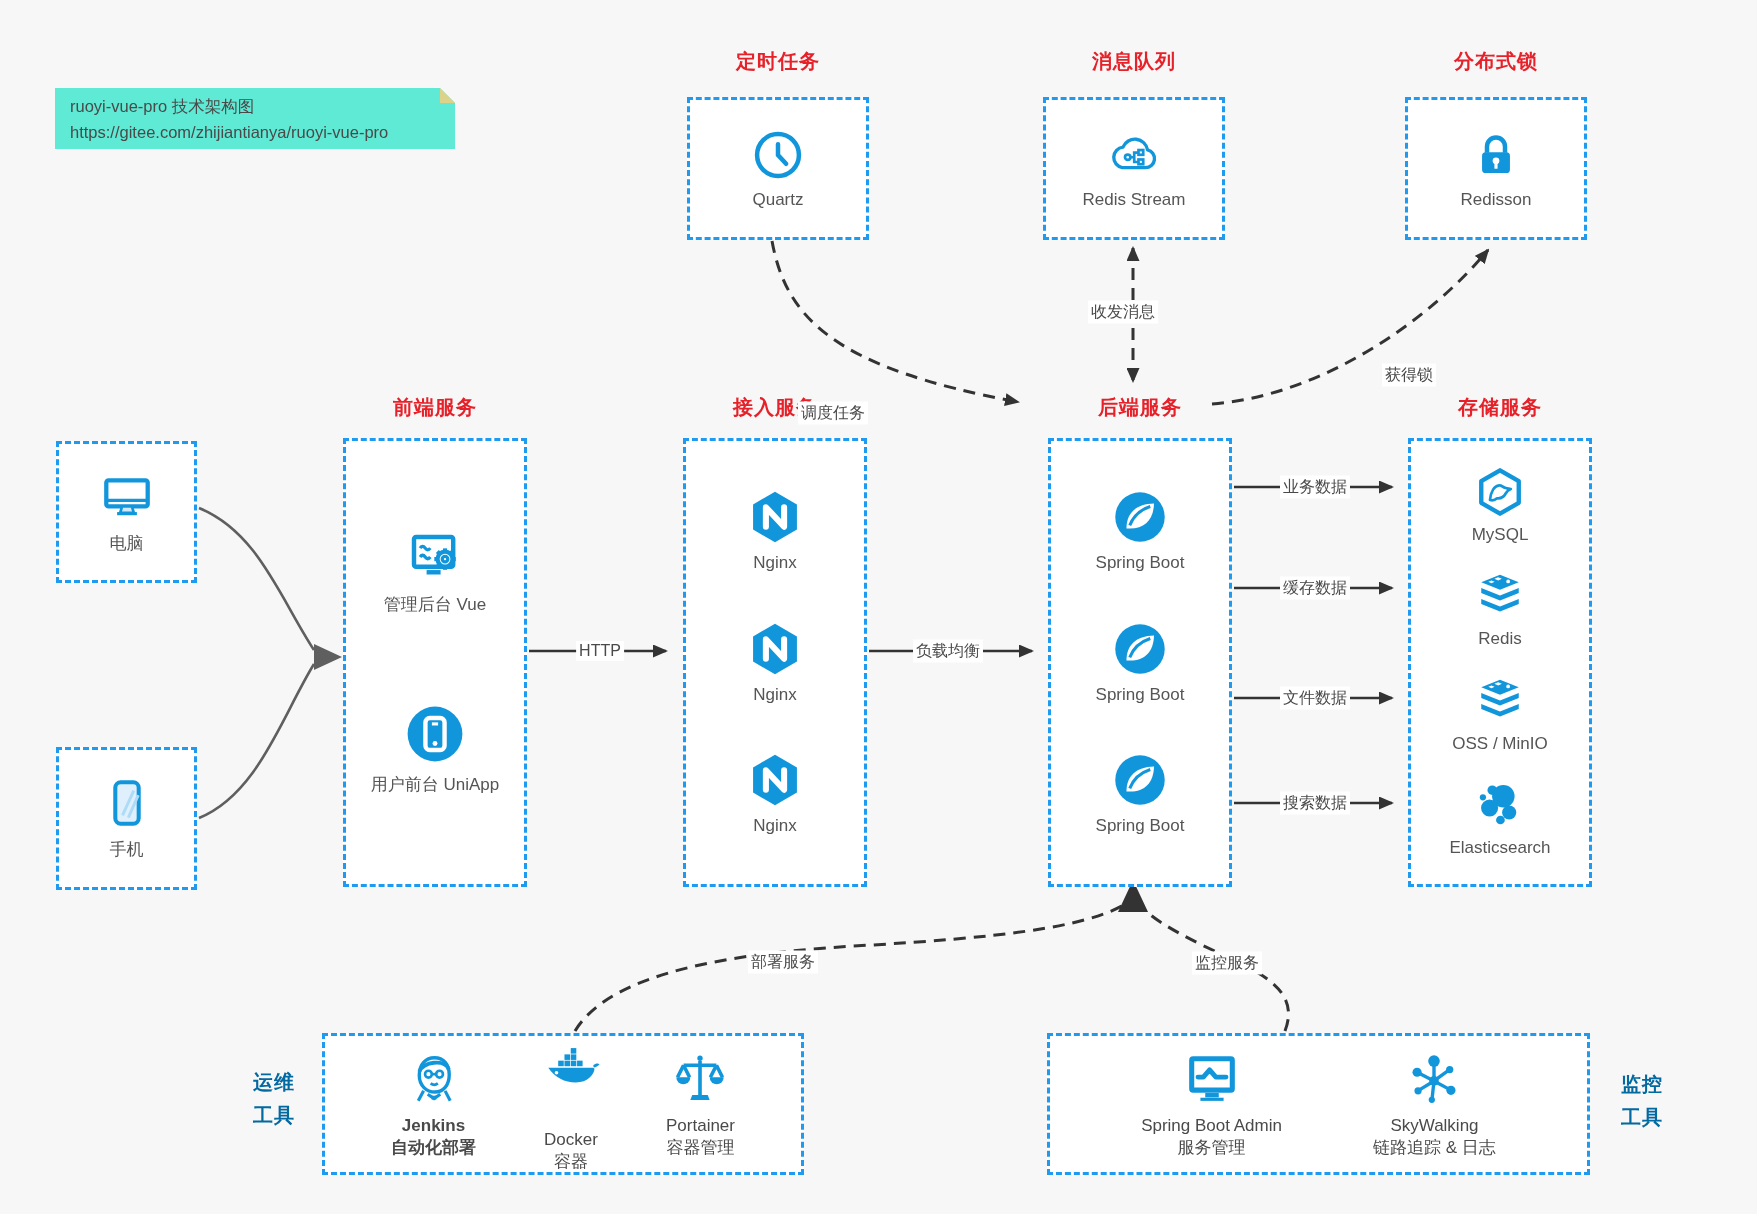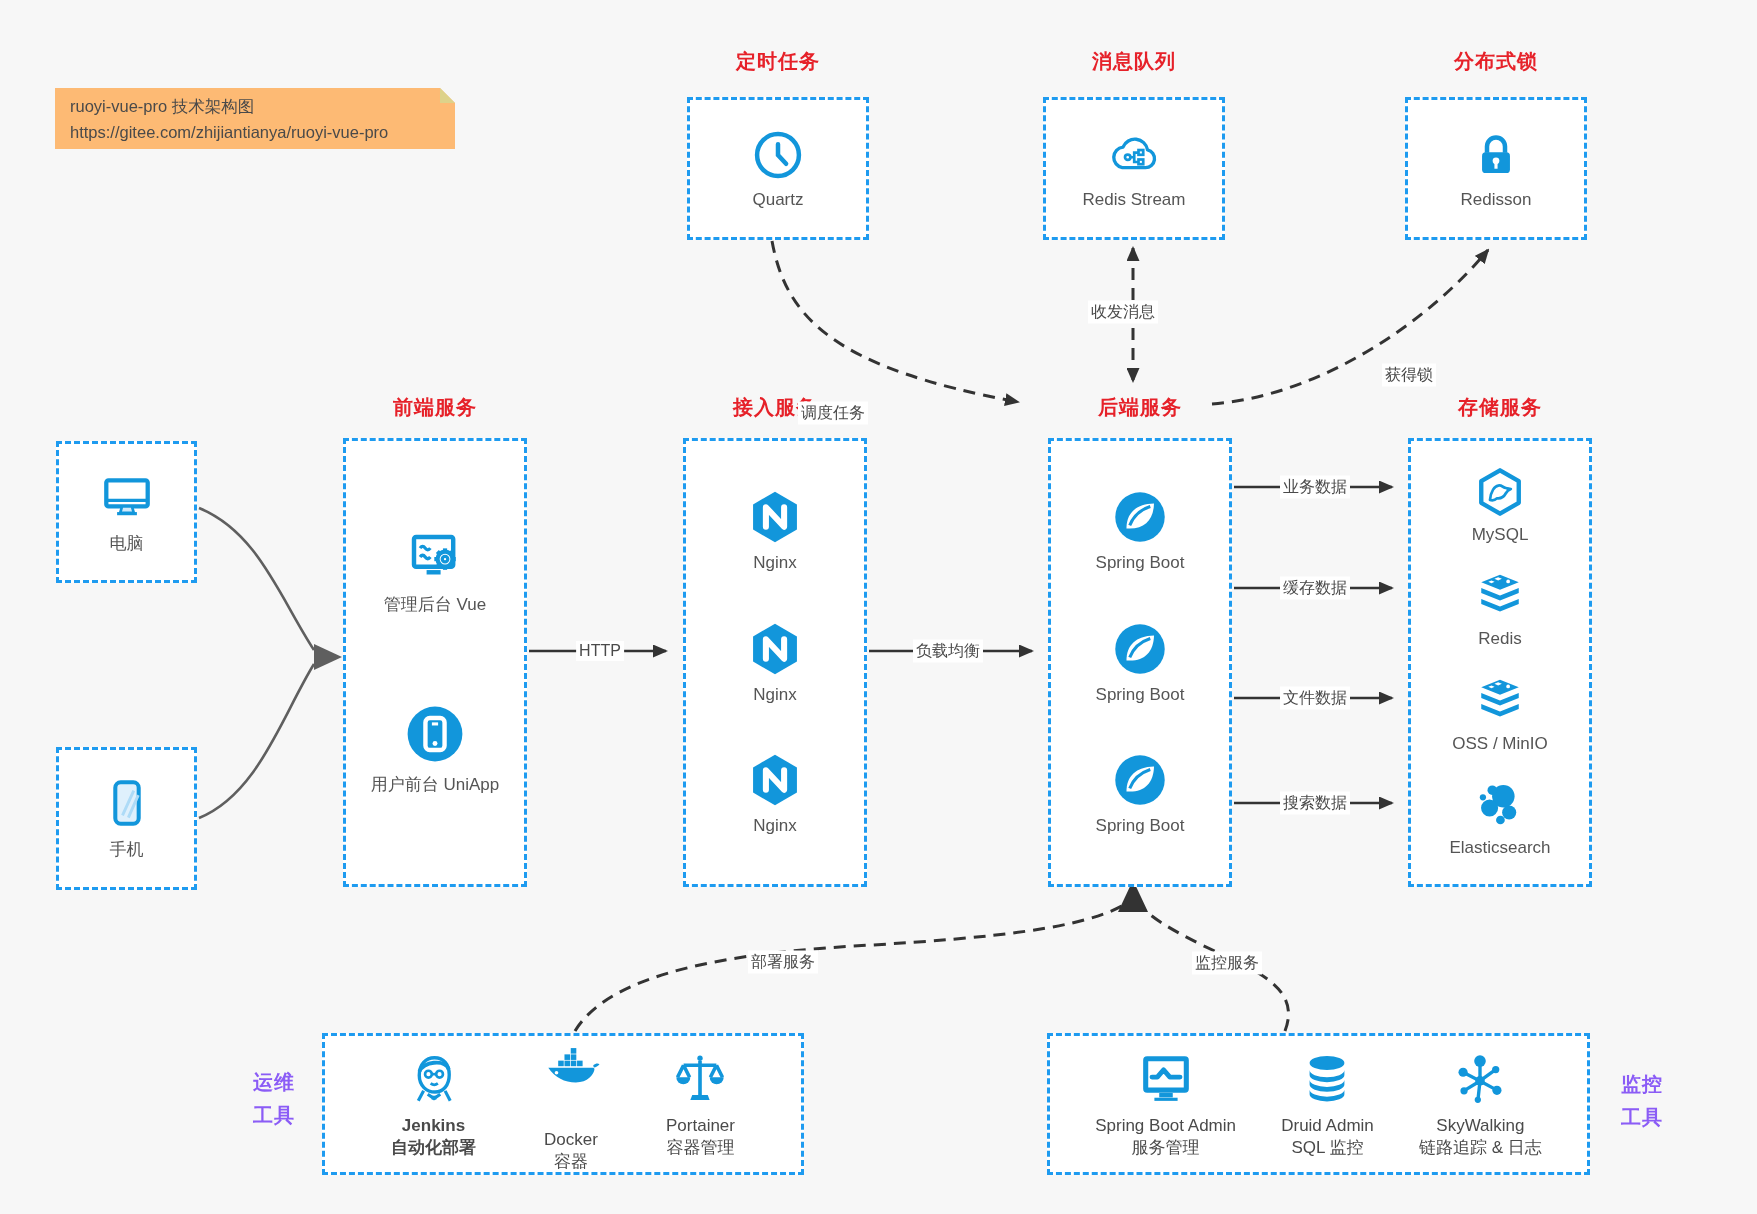--- a/index.html
+++ b/index.html
@@ -7,21 +7,21 @@
   #connectors{position:absolute;left:0;top:0;pointer-events:none;}
 
   .box{position:absolute;background:#fff;border:3px dashed #1e9bf0;box-sizing:border-box;display:flex;}
   .col{flex-direction:column;justify-content:space-evenly;align-items:center;}
   .row{flex-direction:row;justify-content:space-evenly;align-items:center;}
   .item{display:flex;flex-direction:column;align-items:center;gap:8px;}
   .item .lbl{font-size:17px;color:#555;white-space:nowrap;}
   .item .lbl2{font-size:17px;color:#4a4a4a;white-space:nowrap;}
 
   .gtitle{position:absolute;color:#e62129;font-weight:bold;font-size:20px;text-align:center;letter-spacing:1px;}
-  .sidelabel{position:absolute;color:#8b5cf6;font-weight:bold;font-size:20px;line-height:33px;text-align:center;letter-spacing:1px;}
+  .sidelabel{position:absolute;color:#0369a1;font-weight:bold;font-size:20px;line-height:33px;text-align:center;letter-spacing:1px;}
 
   .chip{position:absolute;transform:translate(-50%,-50%);background:#fff;padding:1px 3px;font-size:16px;color:#4a4a4a;white-space:nowrap;}
 
   .icon{display:block;}
   .ic54{width:54px;height:54px;}
   .ic56{width:56px;height:56px;}
   .ic62{width:62px;height:62px;}
   .ic50{width:50px;height:50px;}
   .ic58{width:58px;height:58px;}
 
@@ -56,21 +56,21 @@
   #chip-cache{left:1315px;top:588px;}
   #chip-file{left:1315px;top:698px;}
   #chip-search{left:1315px;top:803px;}
   #chip-schedule{left:833px;top:373px;margin-top:40px;}
   #chip-msg{left:1123px;top:312px;}
   #chip-lock{left:1409px;top:375px;}
   #chip-deploy{left:783px;top:962px;}
   #chip-monitor{left:1227px;top:963px;}
 
   
-  #note{position:absolute;left:55px;top:88px;width:400px;height:61px;background:#fdba74;box-sizing:border-box;padding:5px 0 0 15px;font-size:16.5px;line-height:26px;color:#4a4a4a;}
+  #note{position:absolute;left:55px;top:88px;width:400px;height:61px;background:#5eead4;box-sizing:border-box;padding:5px 0 0 15px;font-size:16.5px;line-height:26px;color:#4a4a4a;}
   #note::before{content:"";position:absolute;top:0;right:0;width:0;height:0;border-top:15px solid #f7f7f7;border-left:15px solid transparent;}
   #note::after{content:"";position:absolute;top:0;right:0;width:0;height:0;border-bottom:15px solid #ddd28a;border-right:15px solid transparent;}
 </style>
 </head>
 <body>
 
 <div id="canvas">
 
   <svg id="connectors" width="1757" height="1214" viewBox="0 0 1757 1214">
     <defs>
@@ -365,34 +365,20 @@
         <rect x="9.2" y="17.8" width="5.6" height="1.8" fill="#1296db"></rect>
         <path d="M7.2 20.4 H16.8" stroke="#1296db" stroke-width="1.3"></path>
       </svg>
       <div style="text-align:center;">
         <div class="lbl2">Spring Boot Admin</div>
         <div class="lbl2">服务管理</div>
       </div>
     </div>
     <div class="item">
       <svg class="icon ic58" viewBox="0 0 24 24">
-        <g fill="#1296db">
-          <ellipse cx="12" cy="5.4" rx="7.2" ry="2.9"></ellipse>
-          <path d="M4.8 8.3 a7.2 3 0 0 0 14.4 0 v2 a7.2 3 0 0 1 -14.4 0 Z"></path>
-          <path d="M4.8 12.3 a7.2 3 0 0 0 14.4 0 v2 a7.2 3 0 0 1 -14.4 0 Z"></path>
-          <path d="M4.8 16.3 a7.2 3 0 0 0 14.4 0 v2 a7.2 3 0 0 1 -14.4 0 Z"></path>
-        </g>
-      </svg>
-      <div style="text-align:center;">
-        <div class="lbl2">Druid Admin</div>
-        <div class="lbl2">SQL 监控</div>
-      </div>
-    </div>
-    <div class="item">
-      <svg class="icon ic58" viewBox="0 0 24 24">
         <path d="M12 12.8 L12 5 M12 12.8 L5.4 9.4 M12 12.8 L5.8 16.6 M12 12.8 L11.2 20.2 M12 12.8 L18.6 16.4 M12 12.8 L18 8.4" fill="none" stroke="#1296db" stroke-width="1.4"></path>
         <g fill="#1296db">
           <circle cx="12" cy="4.6" r="2.4"></circle>
             <circle cx="5" cy="9.2" r="1.9"></circle>
           <circle cx="5.4" cy="16.9" r="1.5"></circle>
             <circle cx="11.1" cy="20.6" r="1.3"></circle>
           <circle cx="19" cy="16.7" r="1.9"></circle>
             <circle cx="18.5" cy="8.1" r="1.5"></circle>
           <circle cx="12" cy="12.8" r="2"></circle>
         </g>

